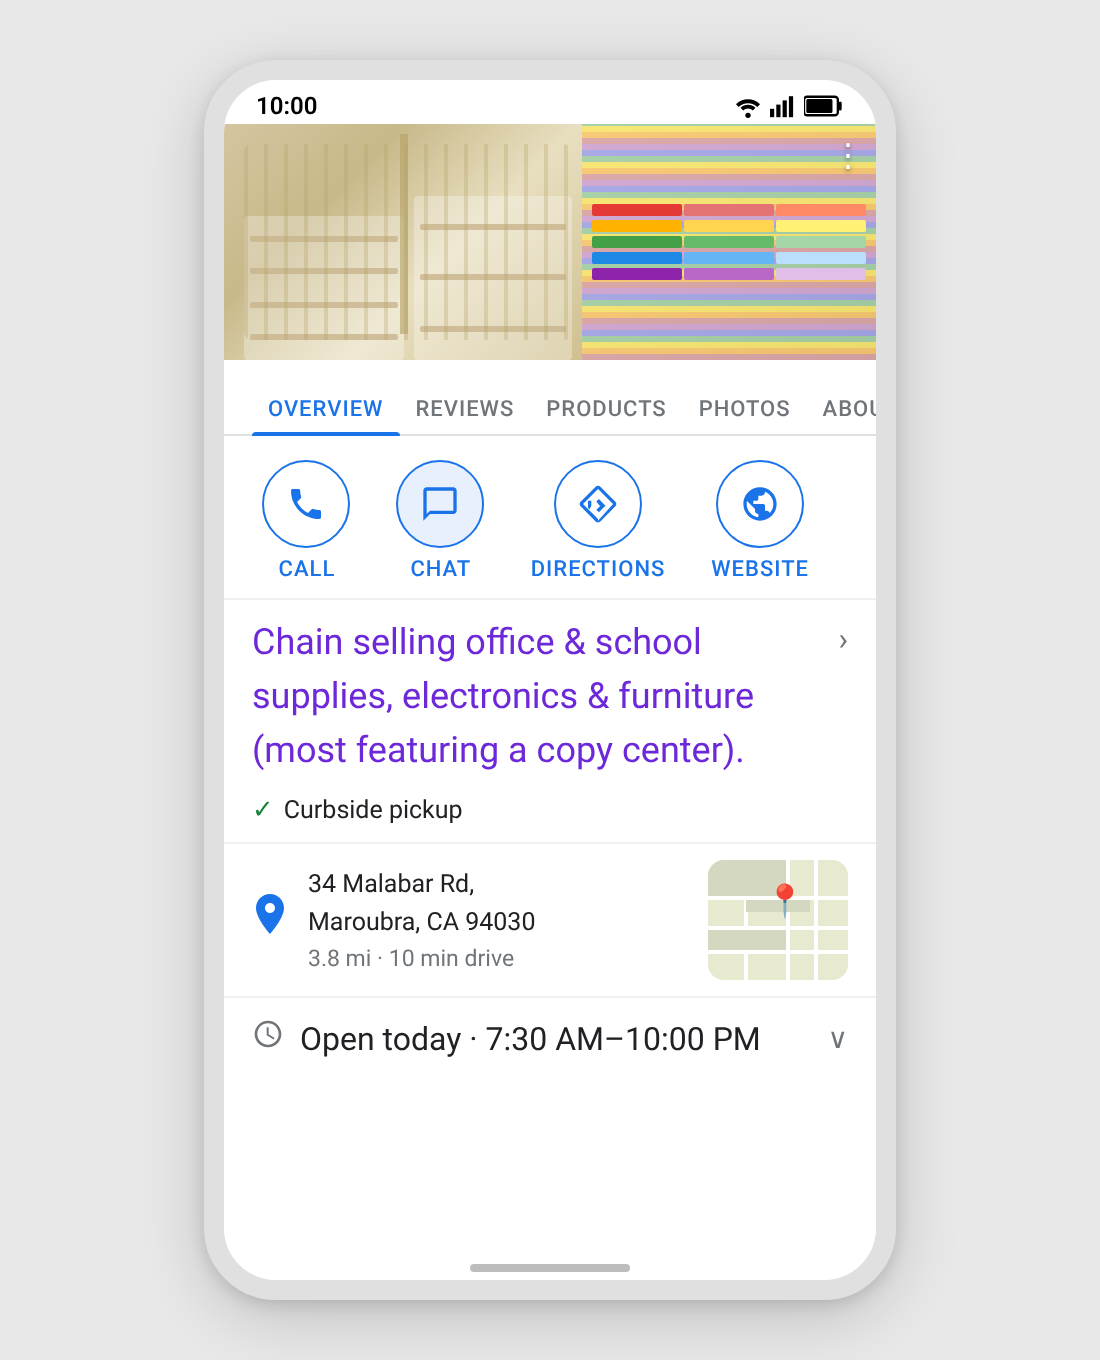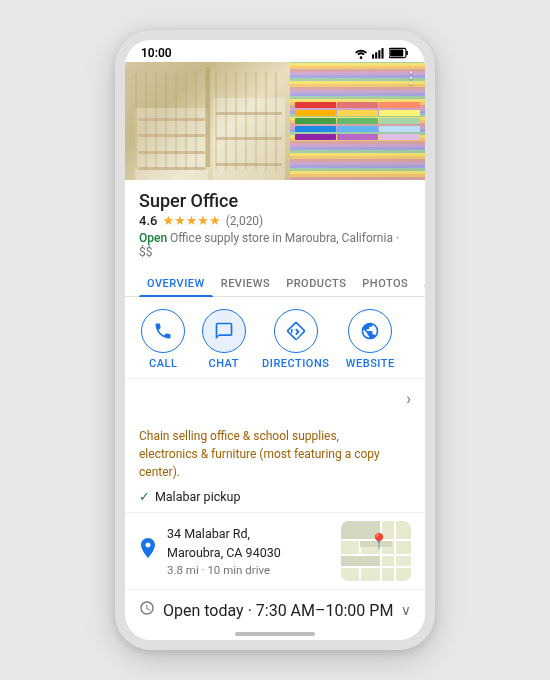--- a/index.html
+++ b/index.html
@@ -6,21 +6,21 @@
     body {
       background: #e8e8e8;
       display: flex;
       justify-content: center;
       align-items: center;
       height: 680px;
       width: 550px;
       font-family: 'Roboto', Arial, sans-serif;
     }
     .phone-frame {
-      width: 320px;
+      width: 346px;
       height: 620px;
       background: #f5f5f5;
       border-radius: 36px;
       box-shadow: 0 8px 32px rgba(0,0,0,0.18), 0 2px 8px rgba(0,0,0,0.12);
       overflow: hidden;
       position: relative;
       border: 10px solid #e0e0e0;
     }
     .phone-inner {
       width: 100%;
@@ -214,26 +214,25 @@
     }
     
     .description-row {
       display: flex;
       align-items: flex-start;
       justify-content: space-between;
       padding: 8px 14px 6px 14px;
       border-top: 1px solid #f0f0f0;
     }
     .description-text {
-      font-size: 12px;
-      color: #a16207;
+      font-size: 18px;
+      color: #6d28d9;
       line-height: 1.5;
       flex: 1;
       padding-right: 8px;
-      margin-top: 40px;
     }
     .chevron-right {
       color: #70757a;
       font-size: 16px;
       margin-top: 2px;
       flex-shrink: 0;
     }
     .curbside {
       display: flex;
       align-items: center;
@@ -430,32 +429,20 @@
             <div style="flex:1;height:6px;background:#ba68c8;border-radius:1px;"></div>
             <div style="flex:1;height:6px;background:#e1bee7;border-radius:1px;"></div>
           </div>
         </div>
       </div>
       <div class="three-dots">⋮</div>
     </div>
 
     <div class="content-area">
 
-      <div class="business-info">
-        <div class="business-name">Super Office</div>
-        <div class="rating-row">
-          <span class="rating-num">4.6</span>
-          <span class="stars">★★★★★</span>
-          <span class="review-count">(2,020)</span>
-        </div>
-        <div class="business-meta">
-          <span class="open-status">Open</span>
-          <span>Office supply store in Maroubra, California · $$</span>
-        </div>
-      </div>
 
       <div class="tabs">
         <div class="tab active">OVERVIEW</div>
         <div class="tab">REVIEWS</div>
         <div class="tab">PRODUCTS</div>
         <div class="tab">PHOTOS</div>
         <div class="tab">ABOUT</div>
       </div>
 
       <div class="action-buttons">
@@ -497,21 +484,21 @@
         </div>
       </div>
 
       <div class="description-row">
         <div class="description-text">Chain selling office &amp; school supplies, electronics &amp; furniture (most featuring a copy center).</div>
         <div class="chevron-right">›</div>
       </div>
 
       <div class="curbside">
         <span class="check-icon">✓</span>
-        <span class="curbside-text">Malabar pickup</span>
+        <span class="curbside-text">Curbside pickup</span>
       </div>
 
       <div class="address-map-row">
         <div class="address-icon">
           <svg width="18" height="22" viewBox="0 0 18 22">
             <path d="M9 0C5.13 0 2 3.13 2 7c0 5.25 7 13 7 13s7-7.75 7-13c0-3.87-3.13-7-7-7zm0 9.5C7.62 9.5 6.5 8.38 6.5 7S7.62 4.5 9 4.5 11.5 5.62 11.5 7 10.38 9.5 9 9.5z" fill="#1a73e8"></path>
           </svg>
         </div>
         <div class="address-details">
           <div class="address-line">34 Malabar Rd,</div>

